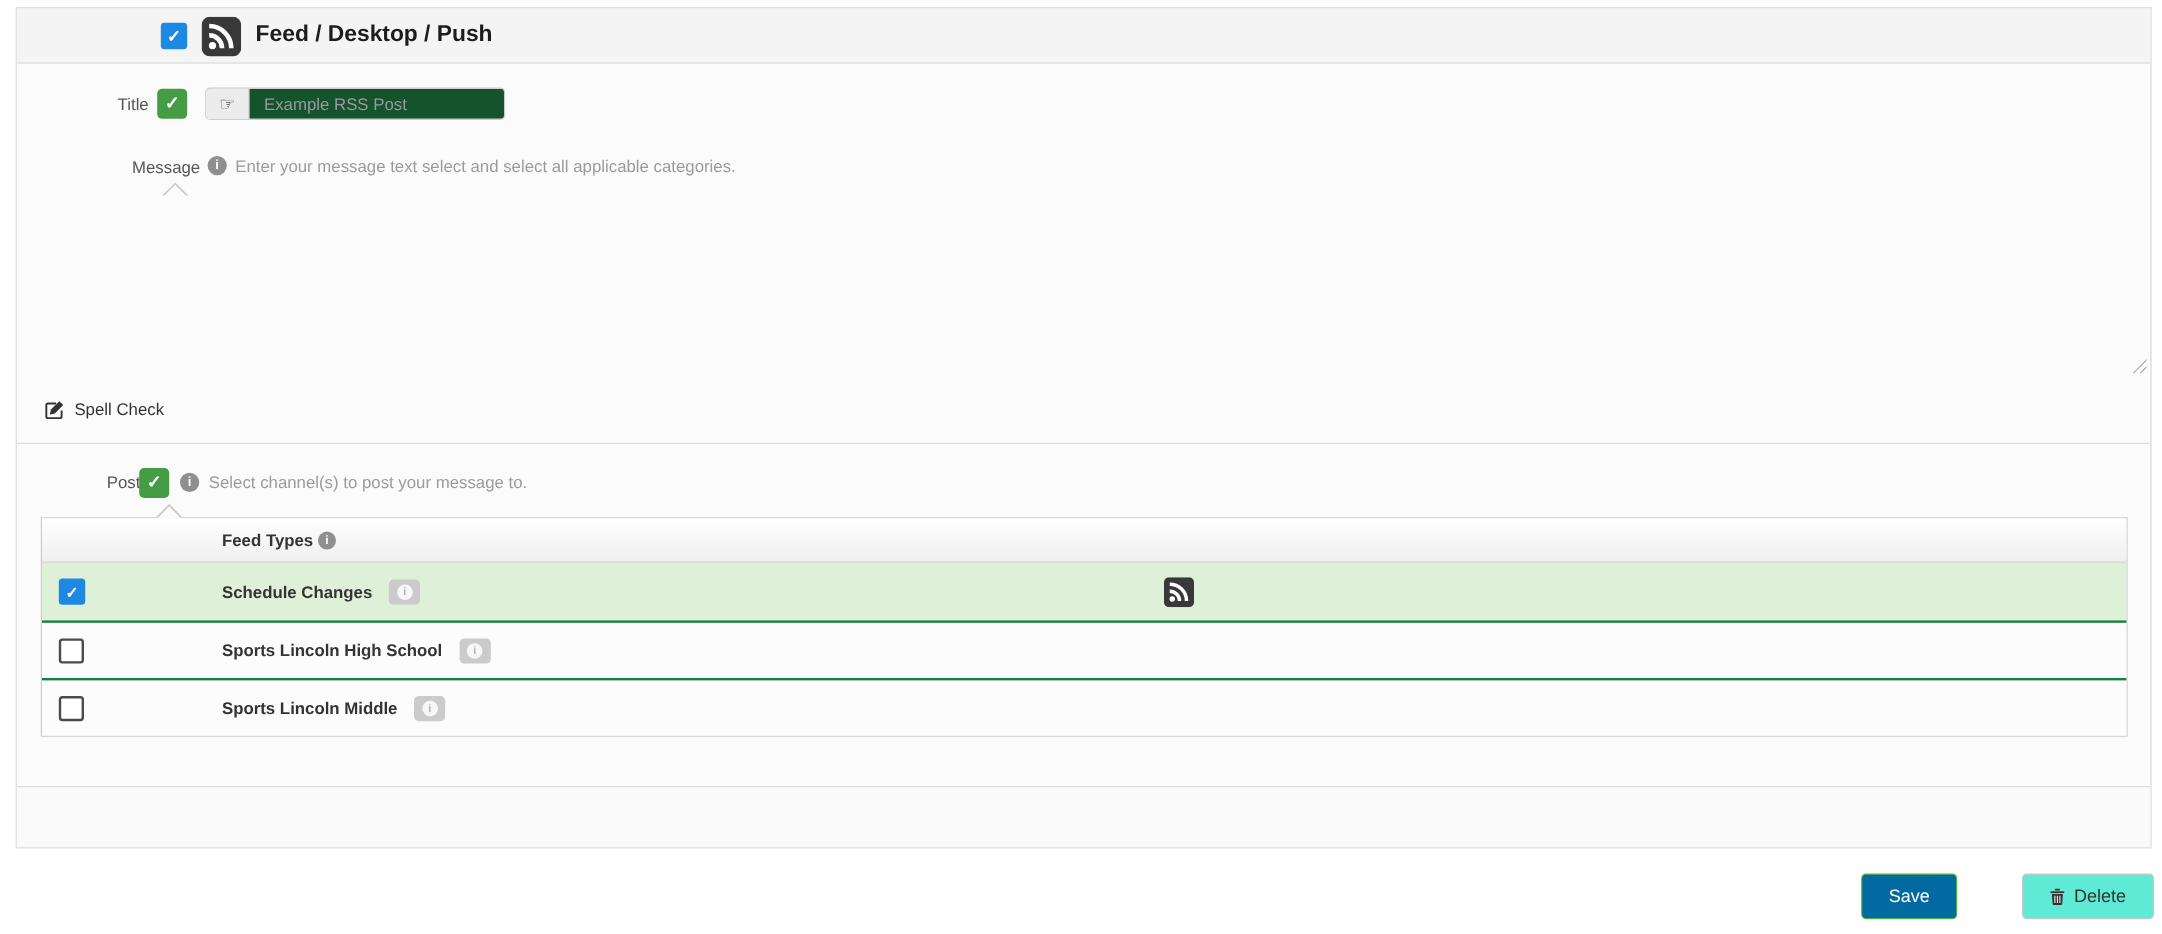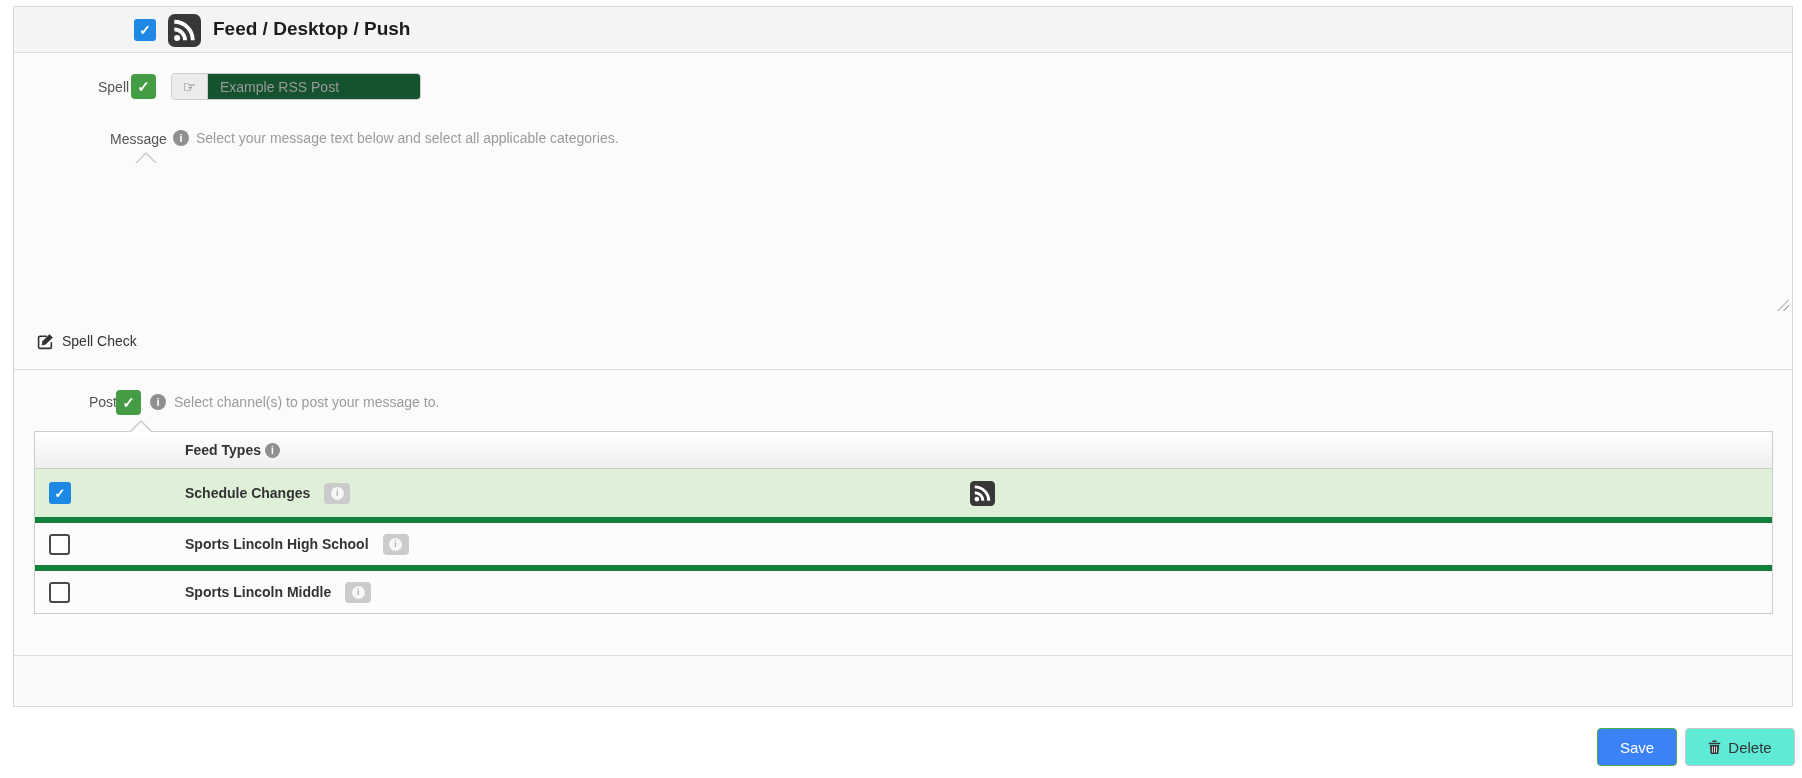--- a/index.html
+++ b/index.html
@@ -84,21 +84,21 @@
   .row-postto .info-circle { position:absolute; left:136px; top:4px; }
   .row-postto .hint { position:absolute; left:160px; top:4px; }
 
   
   .feed-table { position:absolute; left:20px; top:424px; width:1739px;
                 border:1px solid #ccc; background:#fff; }
   .thead { height:37px; display:flex; align-items:center;
            background:linear-gradient(#ffffff, #efefef); border-bottom:1px solid #ccc;
            font-weight:bold; font-size:14px; color:#333; }
   .trow  { display:flex; align-items:stretch; height:48px; background:#fcfcfc; }
-  .trow + .trow { border-top:6px solid #15803d; }
+  .trow + .trow { border-top:2px solid #15803d; }
   .trow.selected { background:#dff0d8; }
   .c1 { width:150px; display:flex; align-items:center; padding-left:14px; }
   .c2 { width:780px; display:flex; align-items:center; gap:14px; }
   .c3 { flex:1; display:flex; align-items:center; gap:4px; }
   .row-cb { width:22px; height:22px; }
   .row-cb .tick { font-size:13px; }
   .row-cb.cb-empty { width:21px; height:21px; }
   .row-name { font-size:14px; font-weight:bold; color:#333; }
   .ibadge { display:inline-flex; align-items:center; justify-content:center;
             width:26px; height:21px; border-radius:4px; background:#cbcbcb; cursor:pointer; }
@@ -107,21 +107,21 @@
             color:#b3b3b3; font-size:9px; font-weight:bold; }
 
   
   .panel-footer { position:absolute; left:0; top:648px; width:100%; height:51px;
                   background:#fafafa; border-top:1px solid #ddd; }
 
   
   .btn { position:absolute; top:728px; height:38px; border-radius:4px; font-size:15px;
          display:flex; align-items:center; justify-content:center; cursor:pointer;
          font-family:"Liberation Sans", sans-serif; }
-  .btn-save { left:1597px; width:80px; background:#3b82f6; border:1px solid #4cae4c; color:#fff; }
+  .btn-save { left:1551px; width:80px; background:#0369a1; border:1px solid #4cae4c; color:#fff; }
   .btn-delete { left:1685px; width:110px; background:#5eead4; border:1px solid #c6c6c6; color:#333; gap:7px; }
 </style>
 </head>
 <body>
 
 <div class="stage">
 
   <div class="panel">
 
     <div class="panel-header">
@@ -133,34 +133,34 @@
             <rect width="24" height="24" rx="5" fill="#383838"></rect>
             <circle cx="6.6" cy="17.4" r="2.2" fill="#fff"></circle>
             <path d="M4.6 11.2 A 7.8 7.8 0 0 1 12.4 19" stroke="#fff" stroke-width="2.8" fill="none"></path>
             <path d="M4.6 5.6 A 13.4 13.4 0 0 1 18 19" stroke="#fff" stroke-width="2.8" fill="none"></path>
           </svg>
       </span>
       <span class="panel-title">Feed / Desktop / Push</span>
     </div>
 
     <div class="row-title">
-      <span class="form-label">Spell</span>
+      <span class="form-label">Title</span>
       <span class="cb cb-green">
           <span class="tick">✓</span>
         </span>
       <span class="input-group">
         <span class="input-addon">☞</span>
         <input class="title-input" type="text" value="Example RSS Post" style="">
       </span>
     </div>
 
     <div class="row-message">
       <span class="form-label">Message</span>
       <span class="info-circle">i</span>
-      <span class="hint">Select your message text below and select all applicable categories.</span>
+      <span class="hint">Enter your message text select and select all applicable categories.</span>
     </div>
 
     <div class="notch notch-message"></div>
     <div class="resize-handle"></div>
 
     <div class="spell-row">
       <span class="spell-btn">
         <svg width="17" height="17" viewBox="0 0 16 16">
           <path d="M13.5 8.6v4.6a1.3 1.3 0 0 1-1.3 1.3H2.8a1.3 1.3 0 0 1-1.3-1.3V4.3A1.3 1.3 0 0 1 2.8 3h6.4" fill="none" stroke="#333" stroke-width="1.5"></path>
           <path d="M11.7 1.2l3.1 3.1-6.6 6.6-3.9.8.8-3.9z" fill="#333"></path>

